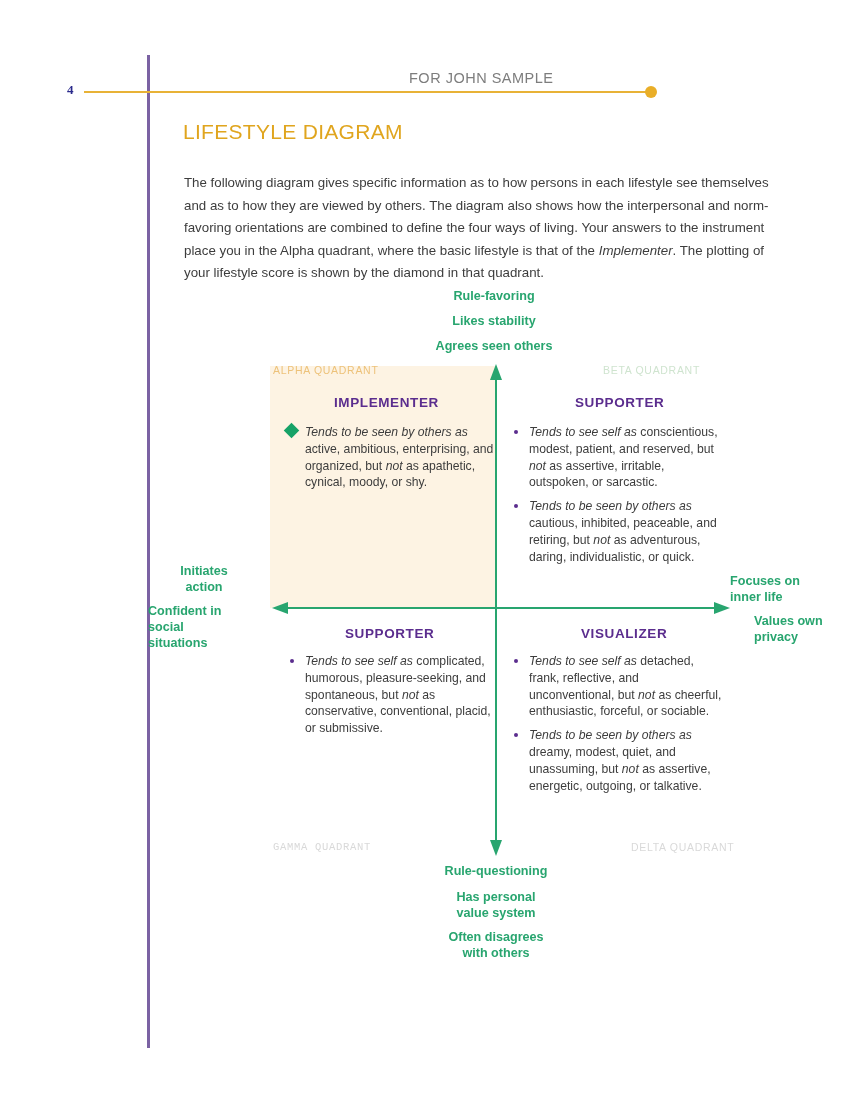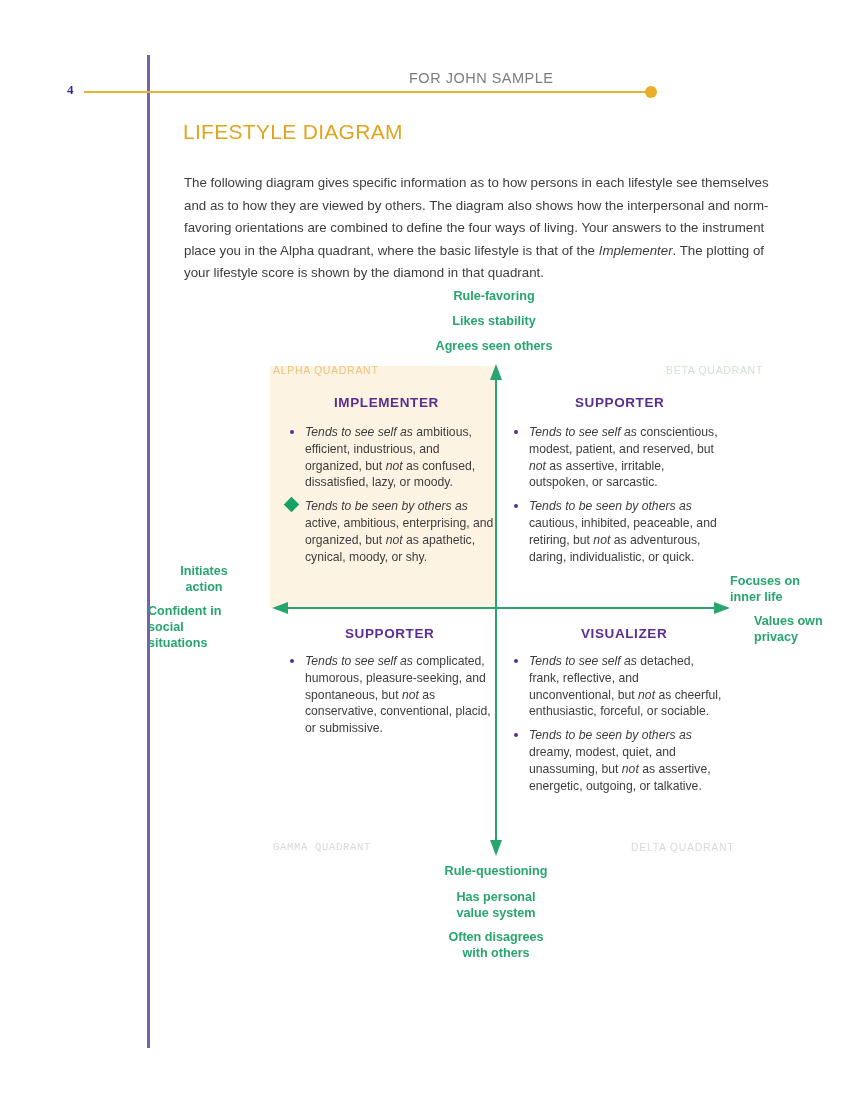--- a/index.html
+++ b/index.html
@@ -136,21 +136,21 @@
   }
 
   
   .qtag {
     position: absolute;
     font-size: 10.5px;
     letter-spacing: 0.7px;
     white-space: nowrap;
   }
   .qtag.alpha { left: 273px; top: 364px;  color: #edc27a; }
-  .qtag.beta  { left: 666px; top: 364px;  color: #cfe4cf; }
+  .qtag.beta  { left: 603px; top: 364px;  color: #cfe4cf; }
   .qtag.gamma { left: 273px; top: 841px;  color: #d9d9d9; font-family: Liberation Mono, monospace; }
   .qtag.delta { left: 631px; top: 841px;  color: #d9d9d9; }
 
   
   .qname {
     position: absolute;
     font-size: 13.5px;
     font-weight: bold;
     letter-spacing: 0.6px;
     color: #5b2d8e;
@@ -264,21 +264,20 @@
     <div class="qtag beta">BETA QUADRANT</div>
     <div class="qtag gamma">GAMMA QUADRANT</div>
     <div class="qtag delta">DELTA QUADRANT</div>
 
     <div class="qname implementer">IMPLEMENTER</div>
     <div class="qname supporter">SUPPORTER</div>
     <div class="qname innovator">SUPPORTER</div>
     <div class="qname visualizer">VISUALIZER</div>
 
     <div class="qlist implementer">
-        <div class="qitem"><span class="bullet"></span><span><i>Tends to see self as</i> ambitious, efficient, industrious, and organized, but <i>not</i> as confused, dissatisfied, lazy, or moody.</span></div>
         <div class="qitem"><span class="marker-diamond"></span><span><i>Tends to be seen by others as</i> active, ambitious, enterprising, and organized, but <i>not</i> as apathetic, cynical, moody, or shy.</span></div>
       </div>
     <div class="qlist supporter">
         <div class="qitem"><span class="bullet"></span><span><i>Tends to see self as</i> conscientious, modest, patient, and reserved, but <i>not</i> as assertive, irritable, outspoken, or sarcastic.</span></div>
         <div class="qitem"><span class="bullet"></span><span><i>Tends to be seen by others as</i> cautious, inhibited, peaceable, and retiring, but <i>not</i> as adventurous, daring, individualistic, or quick.</span></div>
       </div>
     <div class="qlist innovator">
         <div class="qitem"><span class="bullet"></span><span><i>Tends to see self as</i> complicated, humorous, pleasure-seeking, and spontaneous, but <i>not</i> as conservative, conventional, placid, or submissive.</span></div>
       </div>
     <div class="qlist visualizer">

